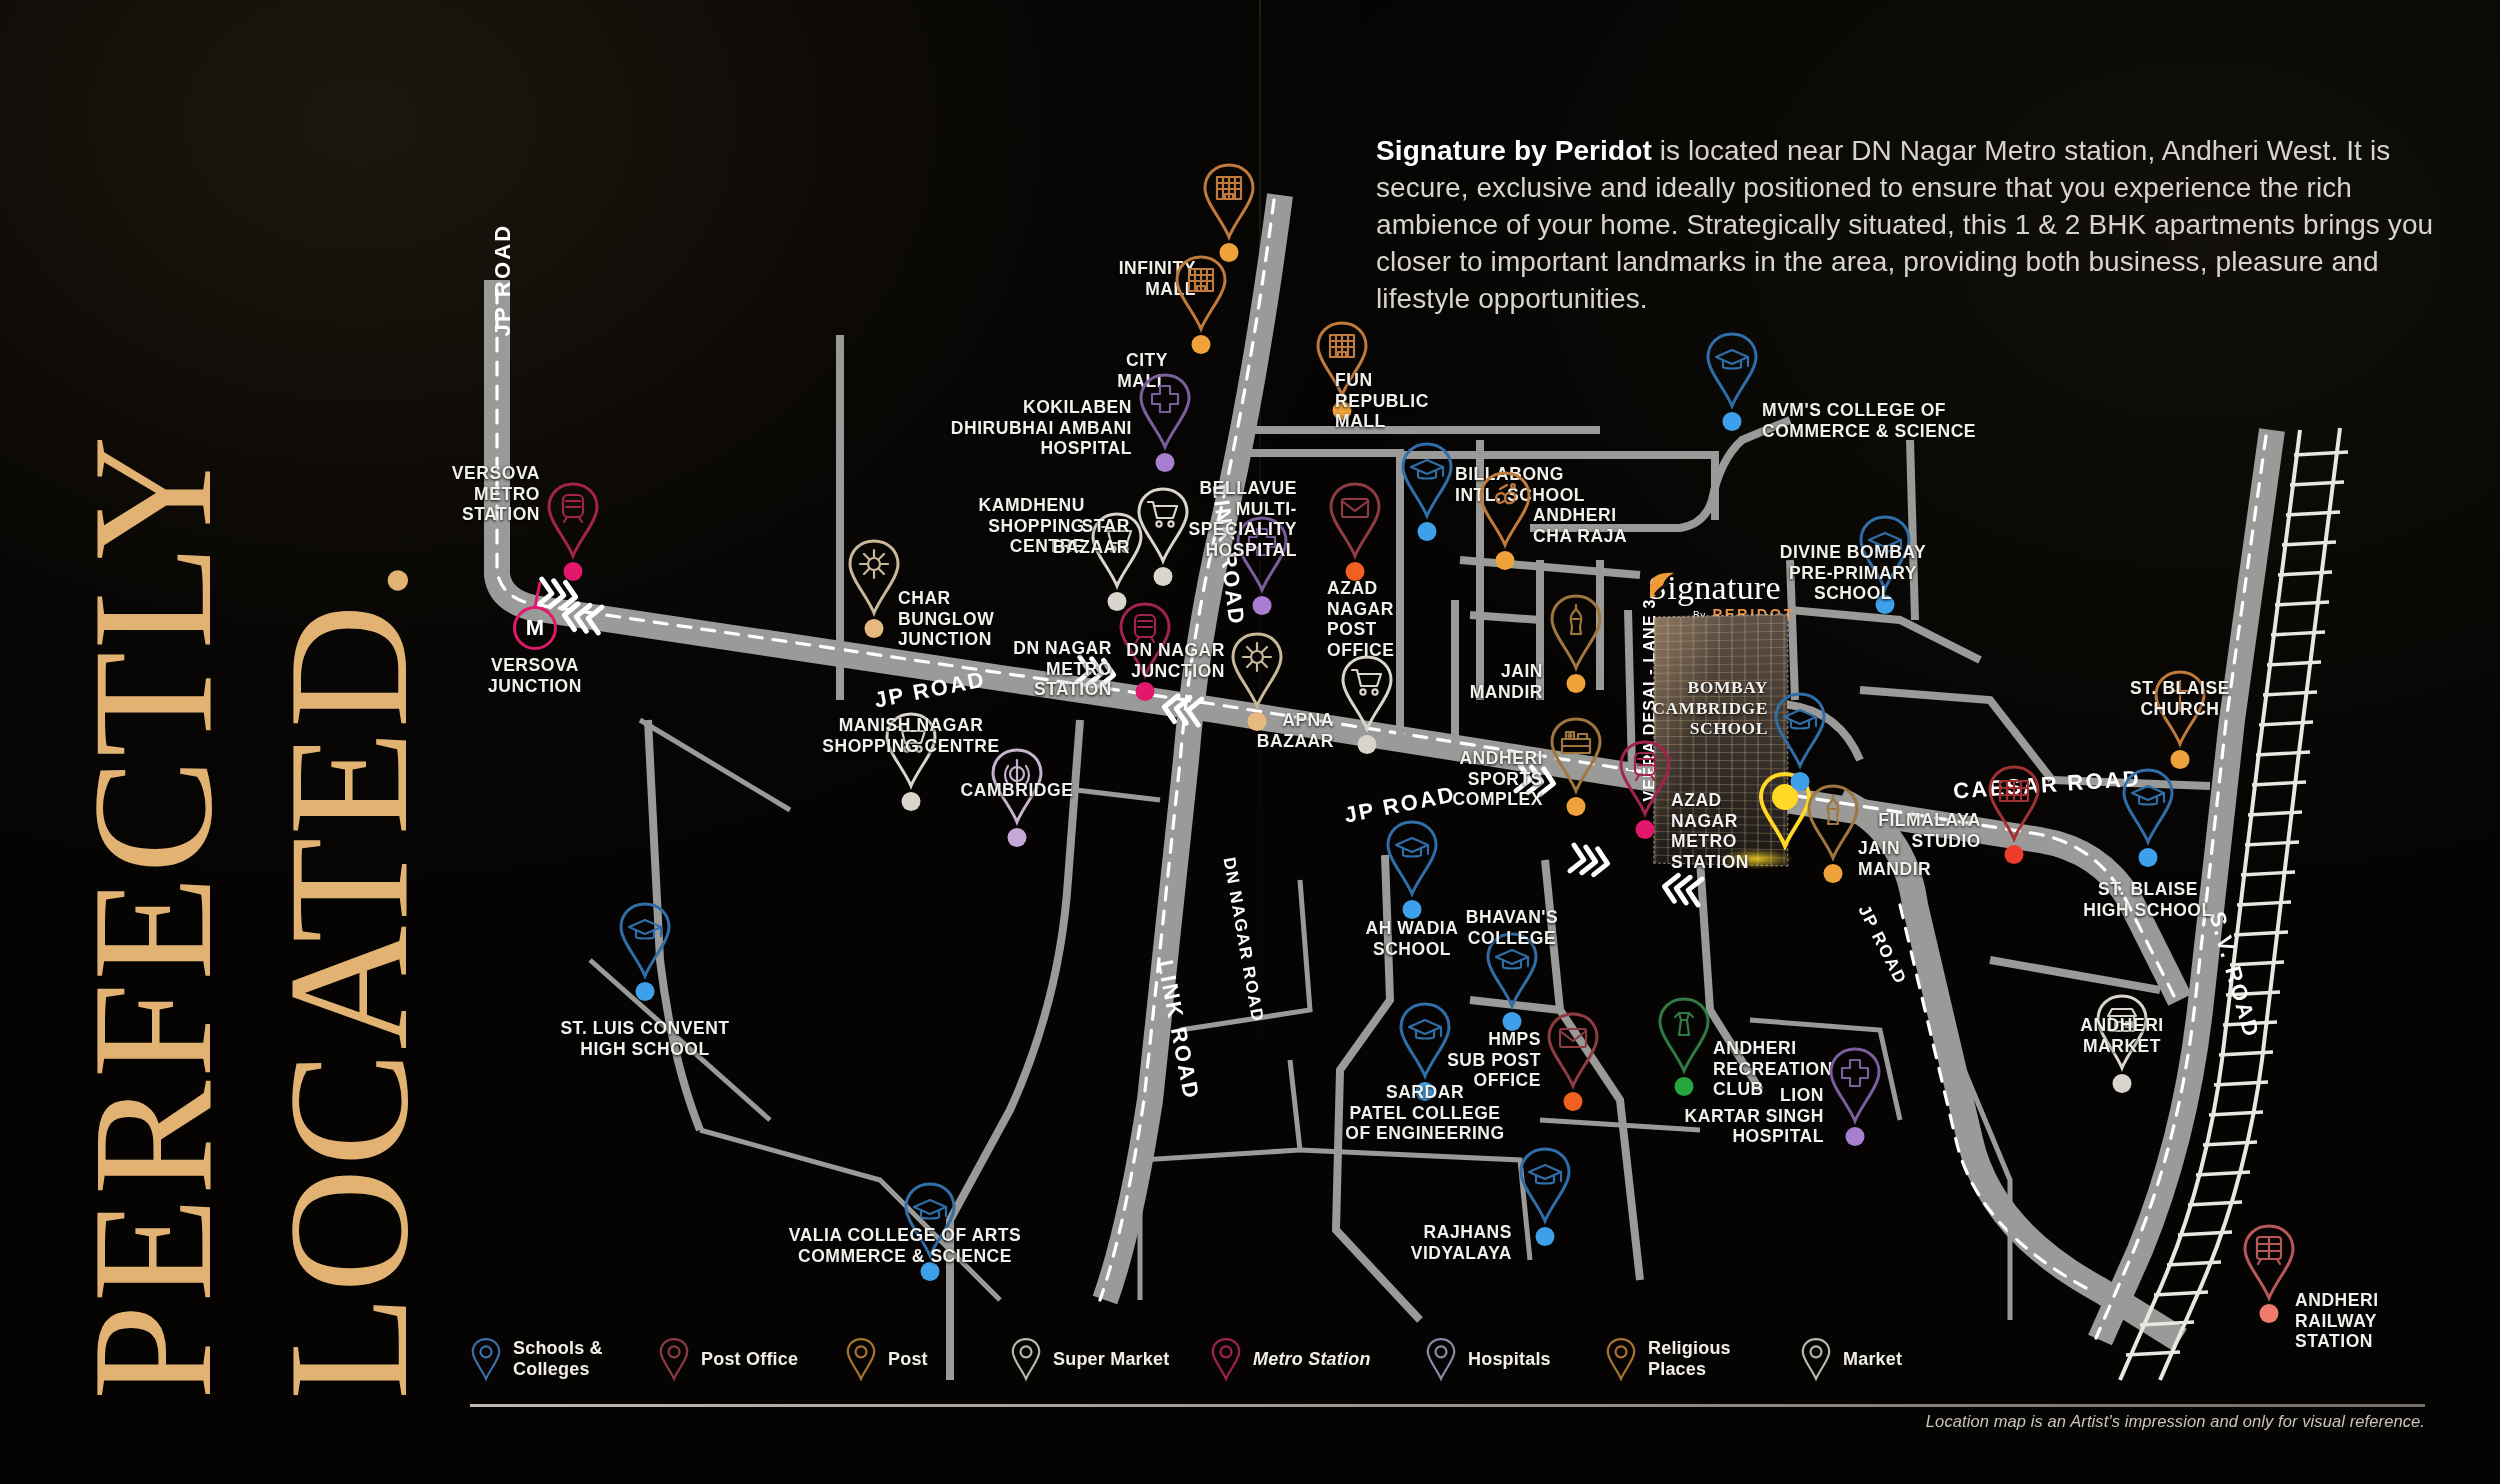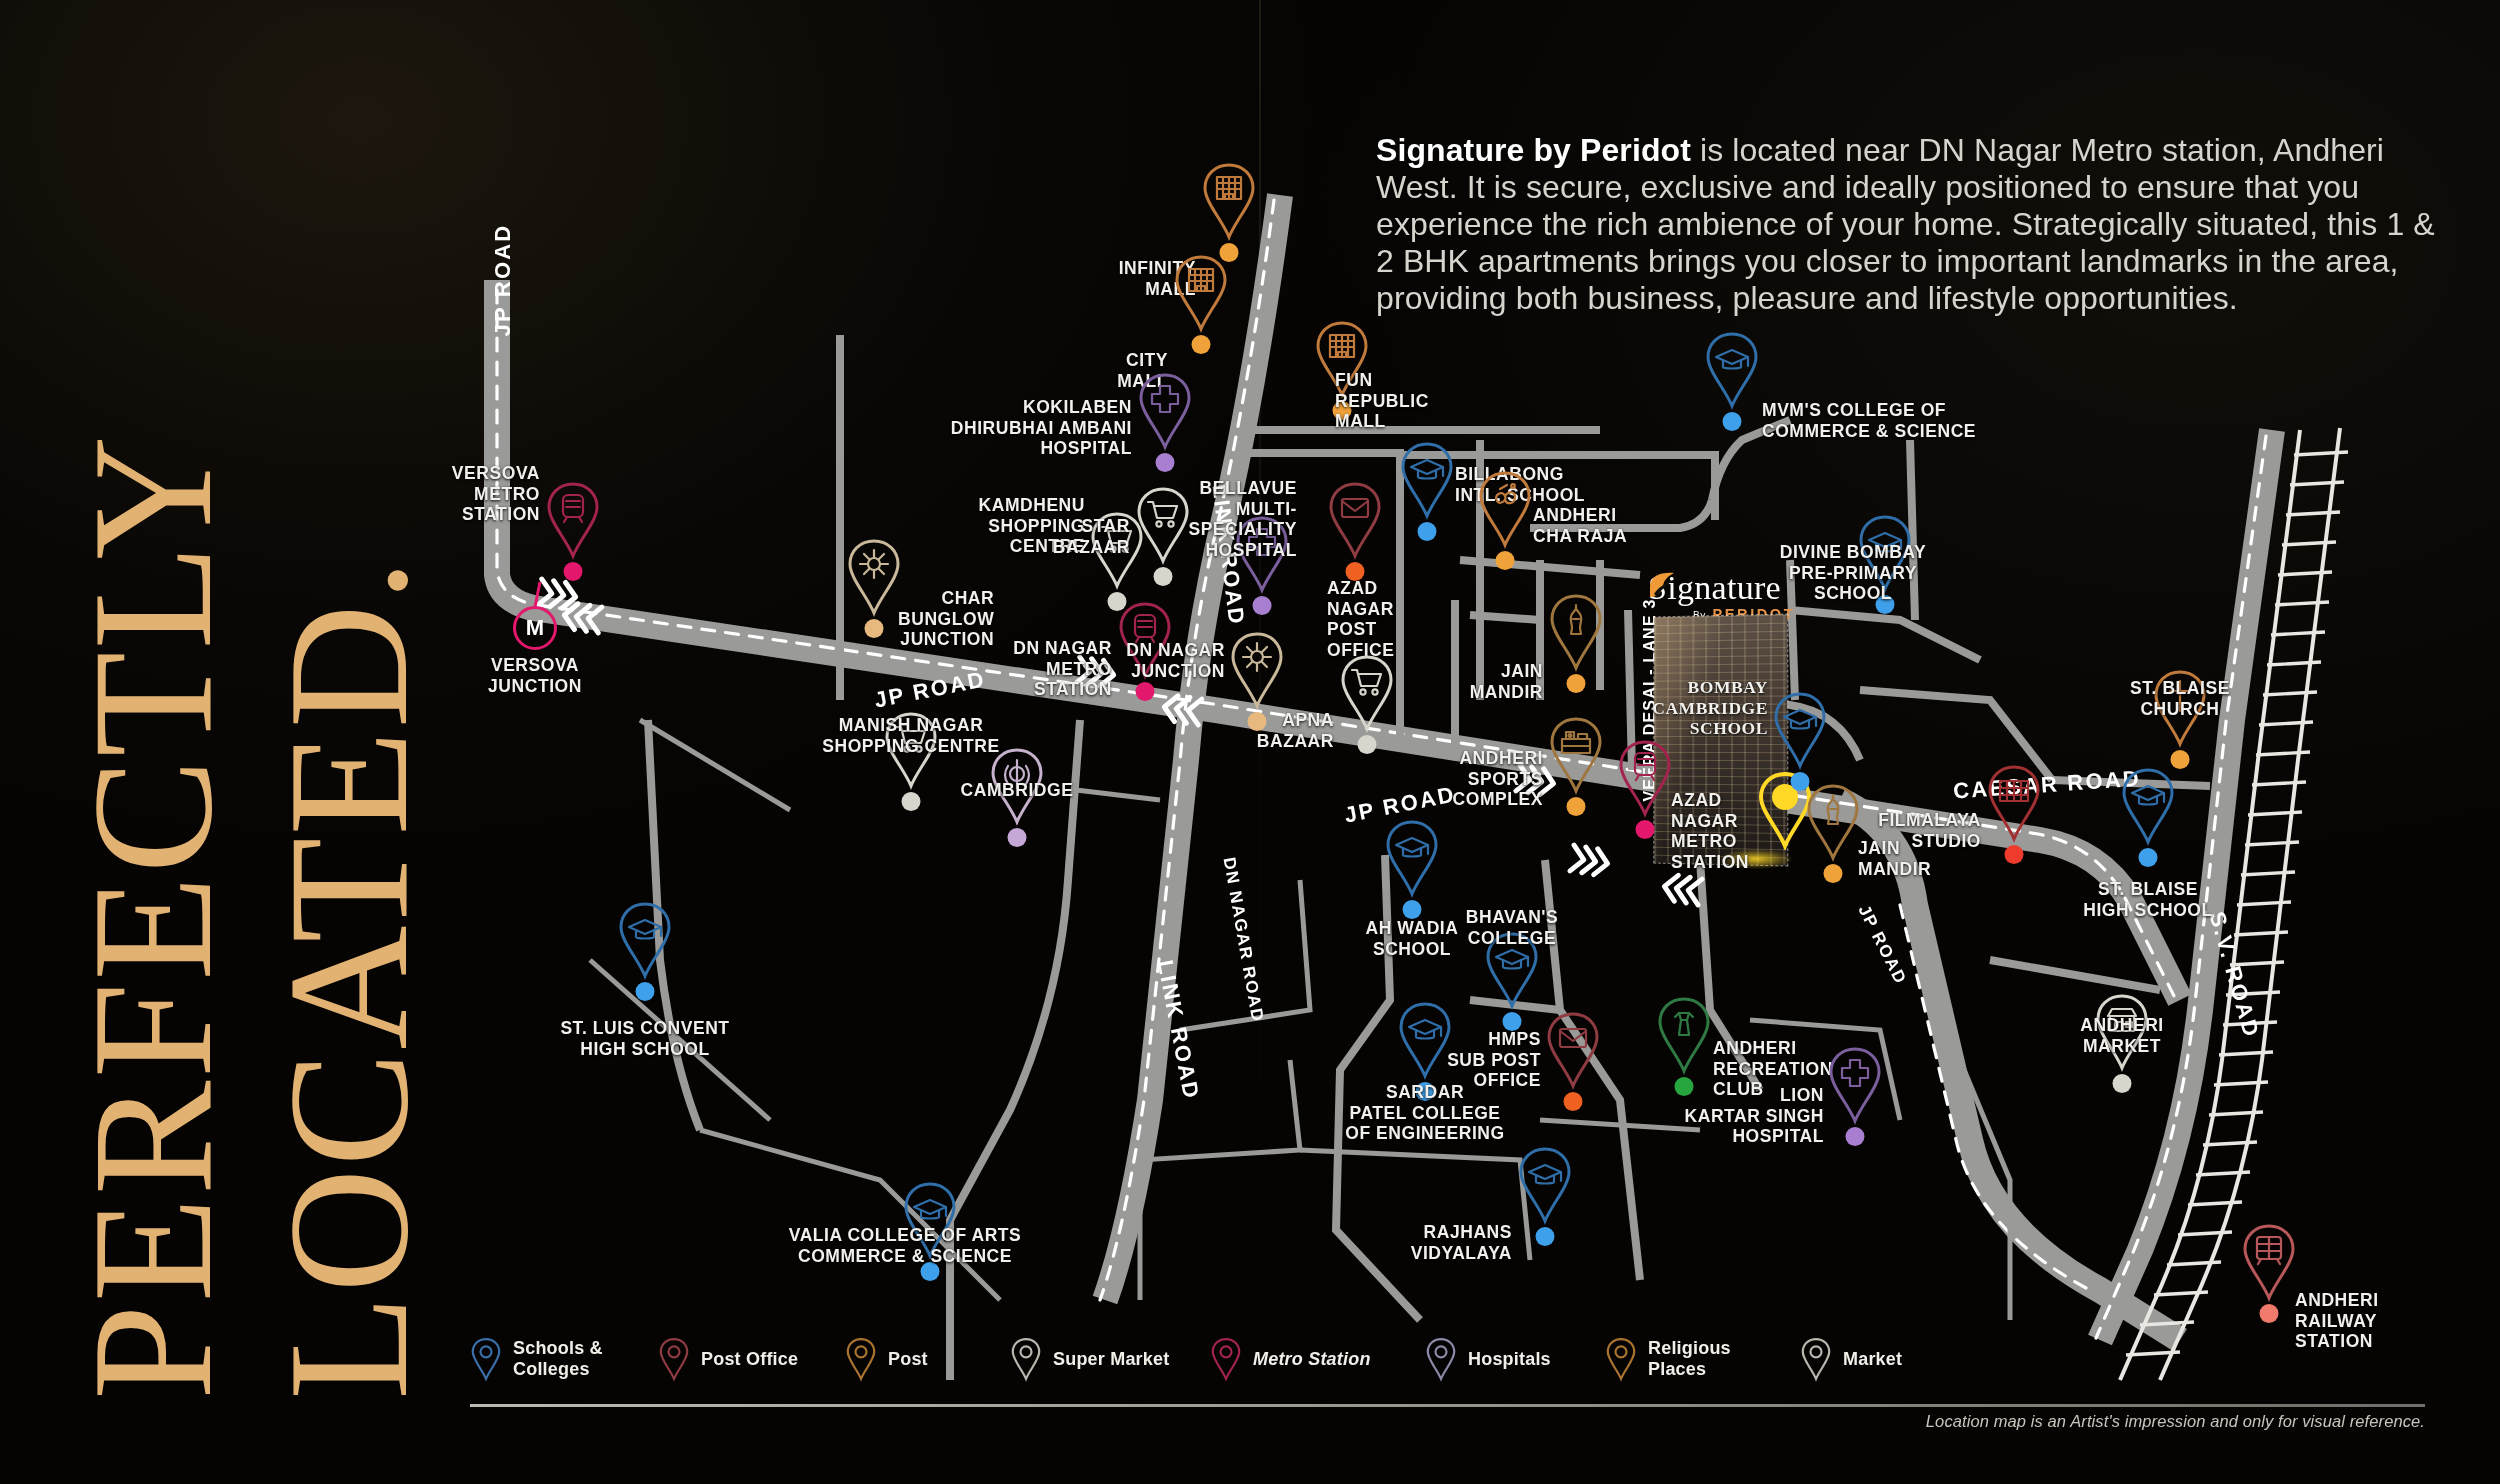--- a/index.html
+++ b/index.html
@@ -31,21 +31,21 @@
     font-weight:400;
     letter-spacing:.012em;
     white-space:nowrap;
     transform-origin:0 0;
   }
   .hl-1 { left:54px;  top:1400px; font-size:172px; transform:rotate(-90deg); }
   .hl-2 { left:250px; top:1400px; font-size:172px; transform:rotate(-90deg); }
 
   
   .intro { position:absolute; left:1376px; top:132px; width:1065px;
-    font-size:32px; line-height:37px; color:#d7d4cd; font-weight:300; letter-spacing:.1px; }
+    font-size:28px; line-height:37px; color:#d7d4cd; font-weight:300; letter-spacing:.1px; }
   .intro b { color:#ffffff; font-weight:700; }
 
   
   #map { position:absolute; left:0; top:0; width:2500px; height:1484px; }
   #map svg { position:absolute; left:0; top:0; }
 
   
   .pin { position:absolute; transform:translate(-50%,-100%); pointer-events:auto; }
   .pin .drop { display:block; }
   .pin .dot { position:absolute; left:50%; top:100%; transform:translate(-50%, 2px);
@@ -497,21 +497,21 @@
         <svg class="drop" width="58" height="80" viewBox="0 0 58 80">
           <path d="M29,4 C15,4 5,14 5,27 C5,41 22,59 29,76 C36,59 53,41 53,27 C53,14 43,4 29,4 Z" fill="none" stroke="#c9b89a" stroke-width="3"></path>
           <g fill="none" stroke="#c9b89a" stroke-width="2.2" stroke-linecap="round" stroke-linejoin="round">
             <circle cx="29" cy="27" r="6"></circle>
             <path d="M29,13 L29,20 M29,34 L29,41 M15,27 L22,27 M36,27 L43,27"></path>
             <path d="M19,17 L24,22 M39,17 L34,22 M19,37 L24,32 M39,37 L34,32"></path>
           </g>
         </svg>
         <span class="dot" style="background:#e8b97f"></span>
       </div>
-      <div class="lbl l" style="left: 898px; top: 588px; text-align: right;">CHAR
+      <div class="lbl l" style="left: 898px; top: 588px;">CHAR
 BUNGLOW
 JUNCTION</div>
       <div class="pin" style="left: 1145px; top: 680px;">
         <svg class="drop" width="58" height="80" viewBox="0 0 58 80">
           <path d="M29,4 C15,4 5,14 5,27 C5,41 22,59 29,76 C36,59 53,41 53,27 C53,14 43,4 29,4 Z" fill="none" stroke="#a3234f" stroke-width="3"></path>
           <g fill="none" stroke="#a3234f" stroke-width="2.2" stroke-linecap="round" stroke-linejoin="round">
             <rect x="19" y="15" width="20" height="22" rx="5"></rect>
             <path d="M22,21 L36,21 M22,27 L36,27"></path>
             <path d="M23,37 L20,42 M35,37 L38,42"></path>
           </g>

